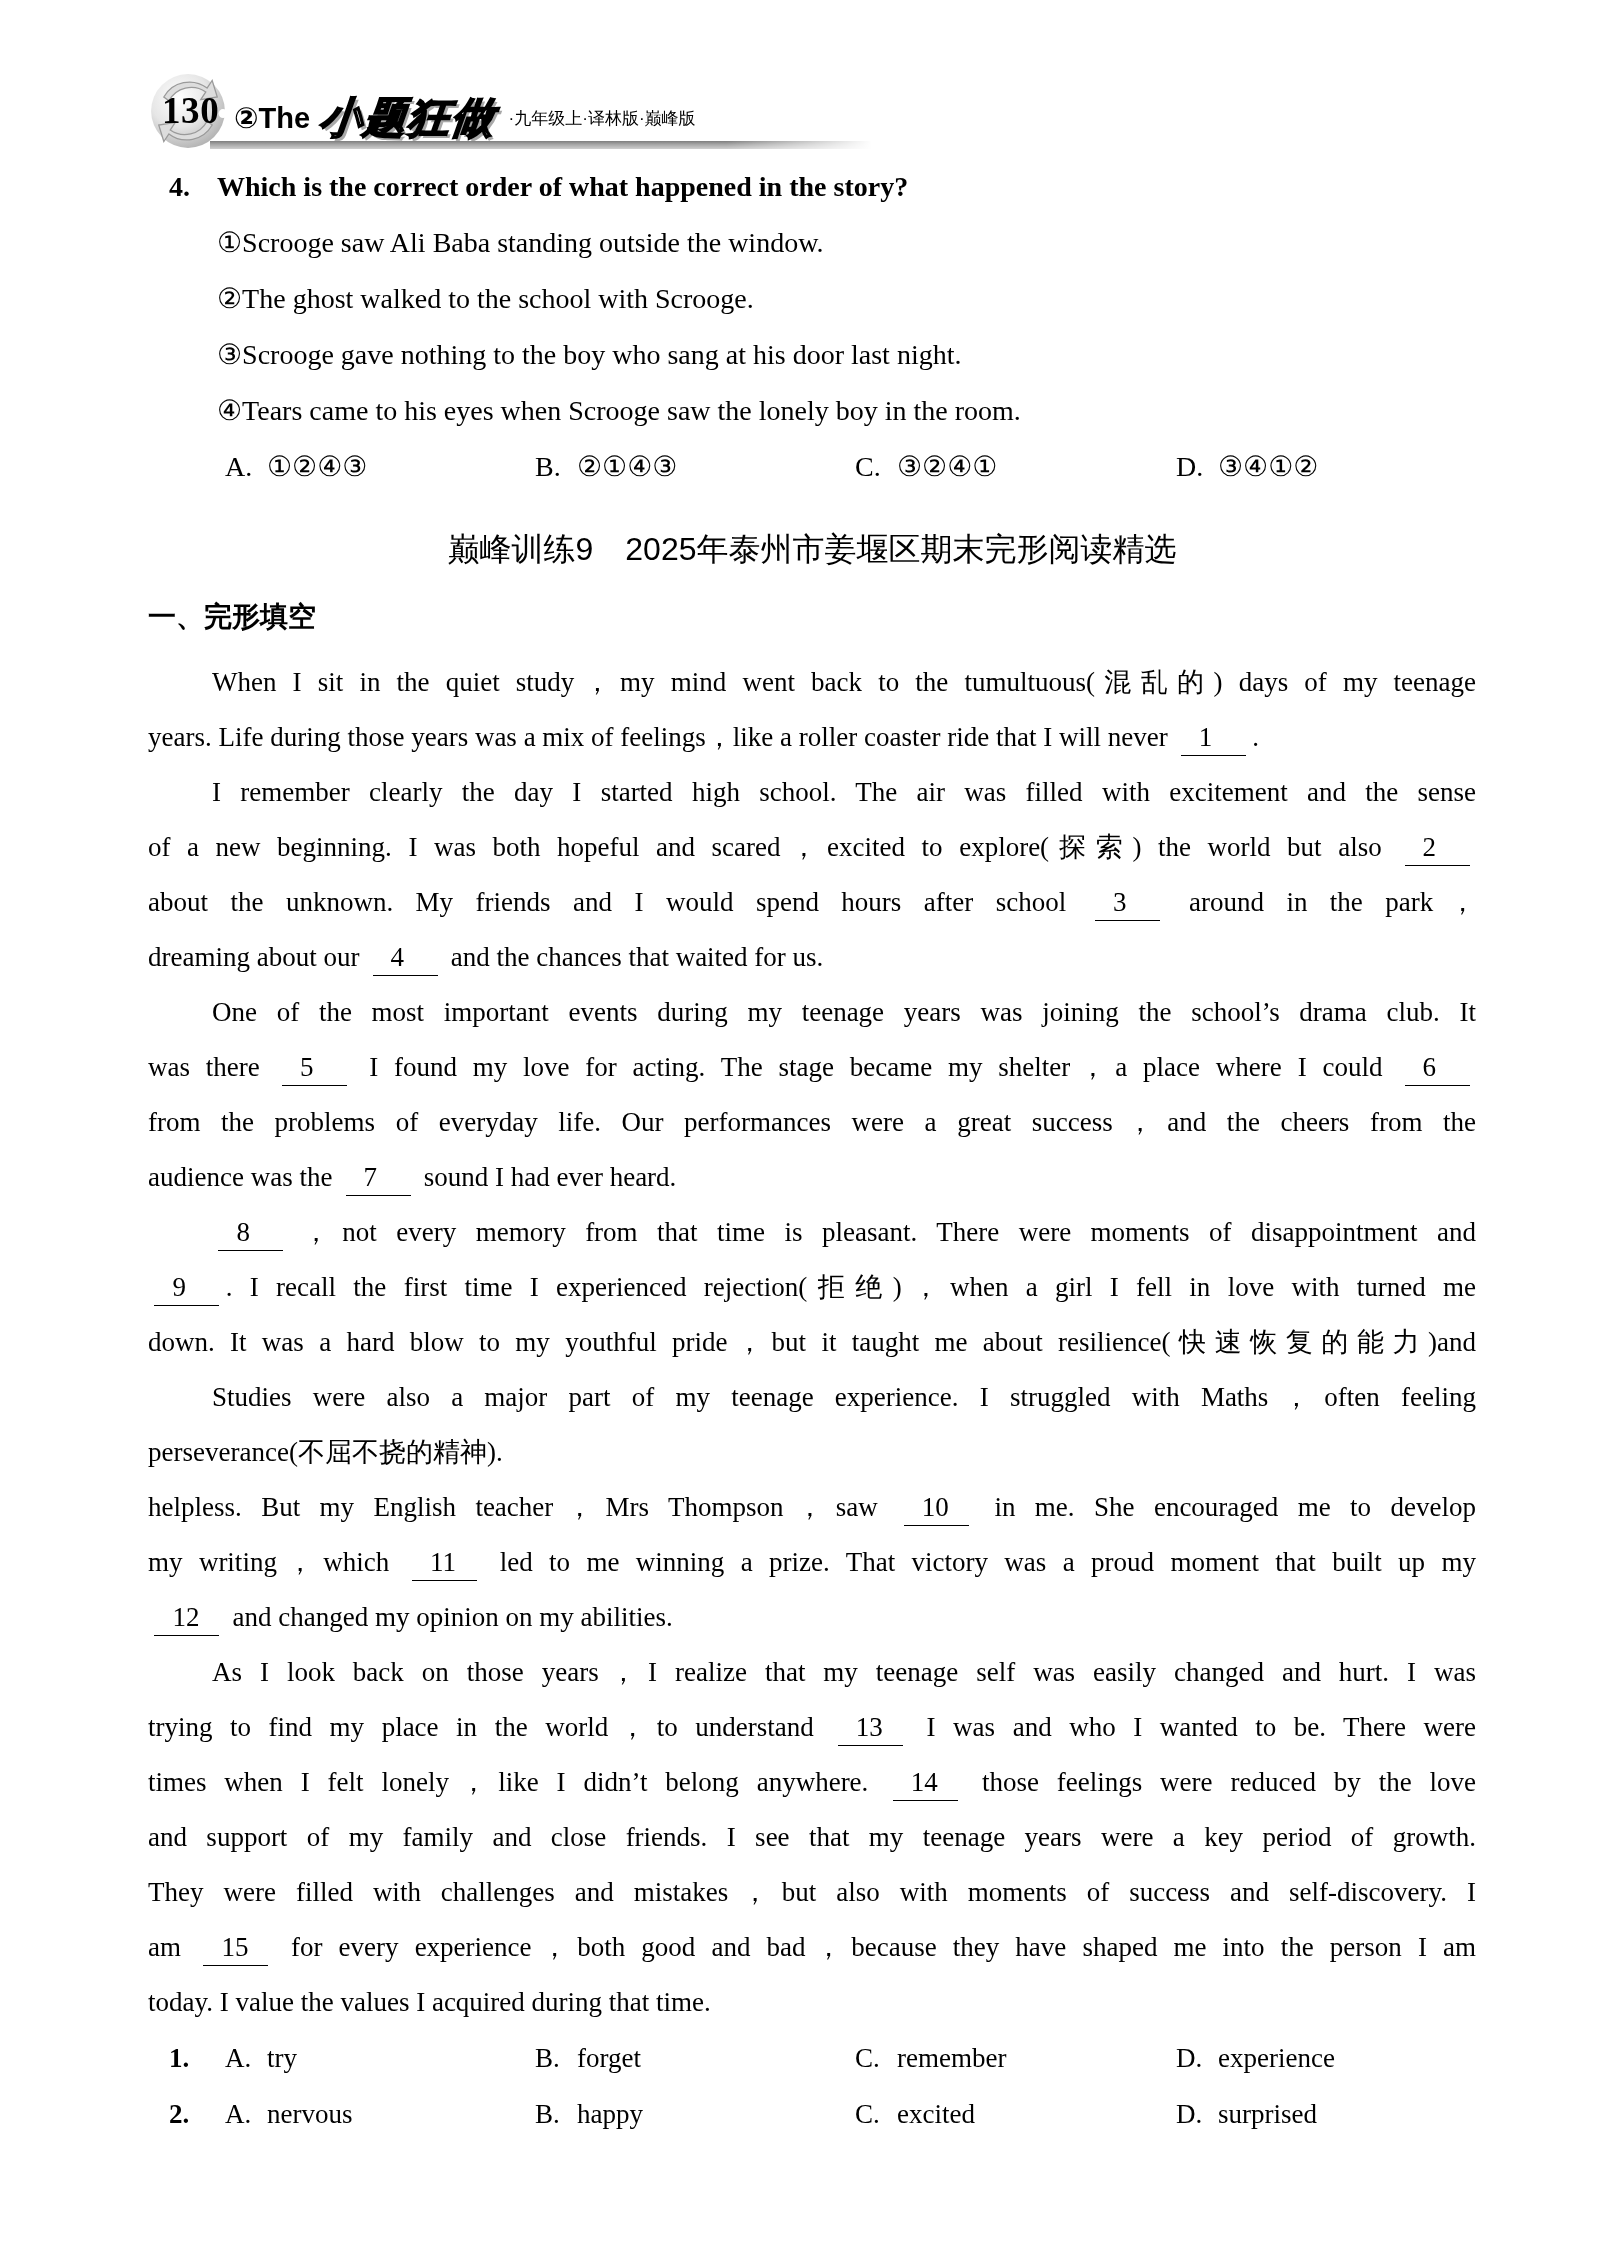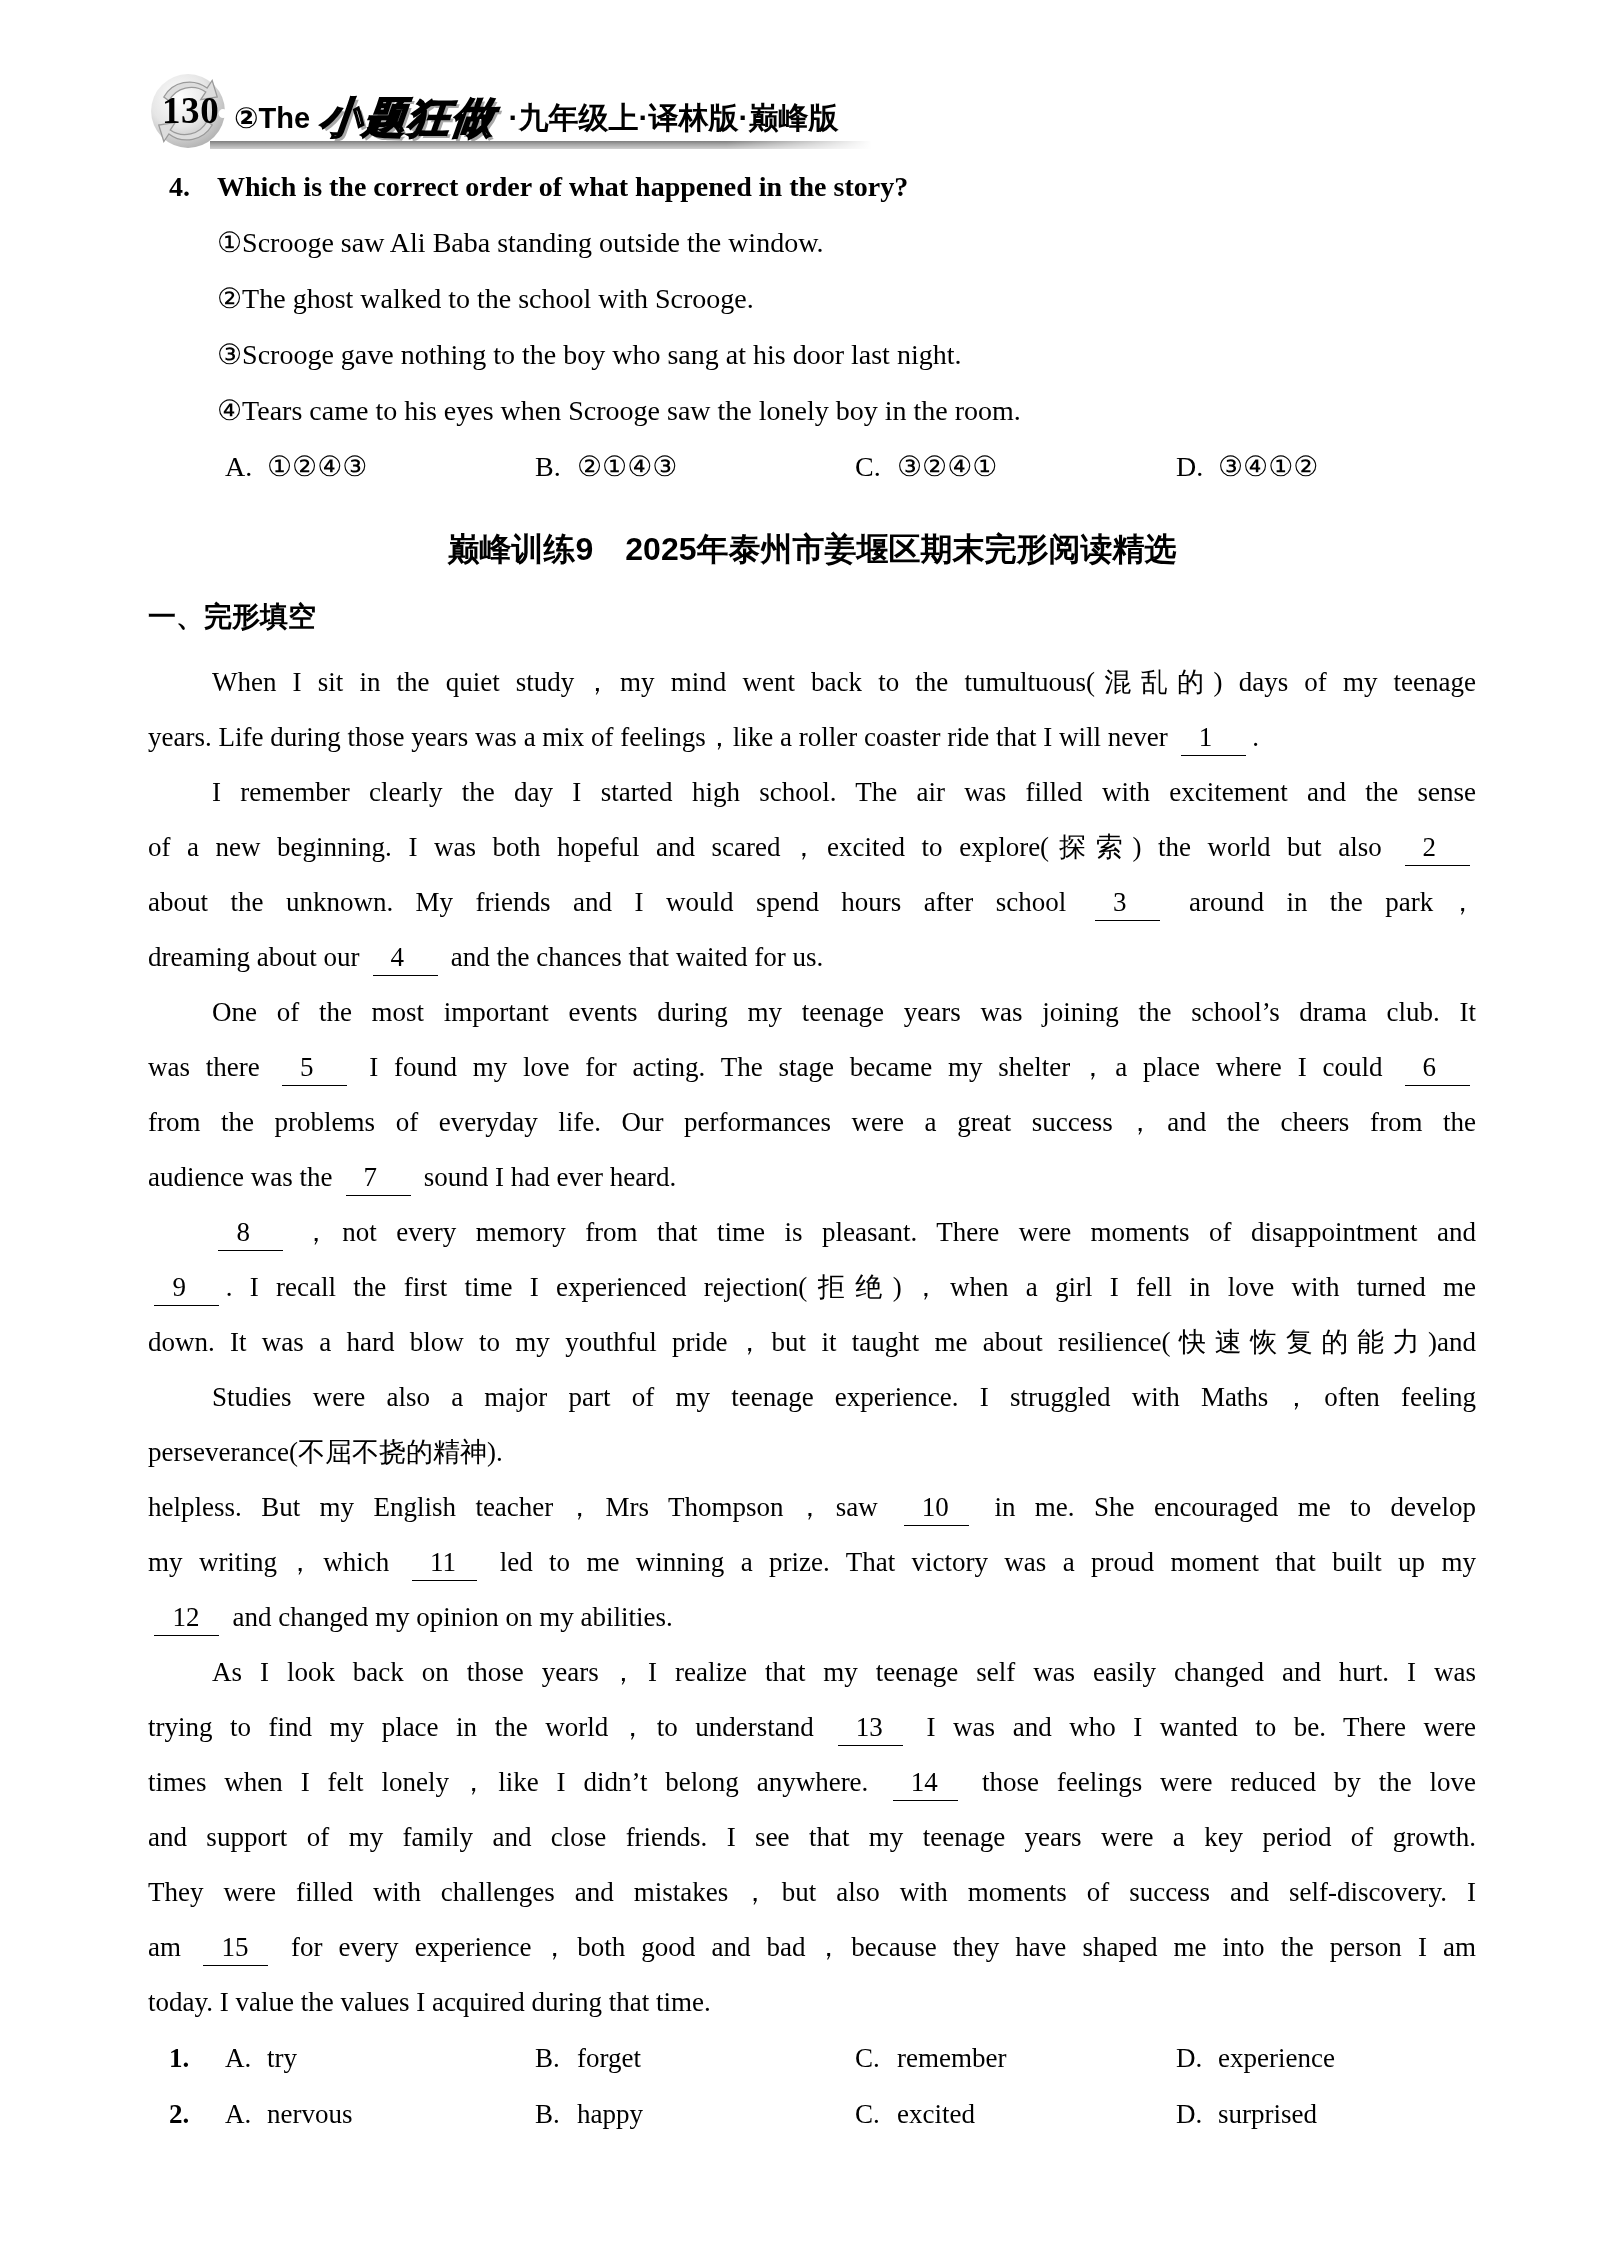--- a/index.html
+++ b/index.html
@@ -21,42 +21,42 @@
     position:absolute;left:234px;top:90px;height:56px;
     display:flex;align-items:center;white-space:nowrap;
   }
   .series{font-family:"Liberation Sans","DejaVu Sans",sans-serif;font-weight:900;font-size:29px;}
   .logo{
     font-family:"Liberation Sans","DejaVu Sans",sans-serif;font-weight:900;font-style:italic;
     font-size:42px;margin:0 12.7px 0 10.2px;color:#ffffff;
     -webkit-text-stroke:1.9px #000;text-shadow:3.2px 3.2px 0 #a9a9a9;
     transform:skewX(-6deg);letter-spacing:1.9px;
   }
-  .edition{font-family:"Liberation Sans","DejaVu Sans",sans-serif;font-weight:700;font-size:30px;}
+  .edition{font-family:"Liberation Sans","DejaVu Sans",sans-serif;font-weight:400;font-size:17px;}
   .header-rule{
     position:absolute;left:210px;top:141px;width:662px;height:8.3px;
     background:linear-gradient(to bottom,#7e7e7e 0%,#a8a8a8 45%,#cfcfcf 100%);
     -webkit-mask-image:linear-gradient(to right,#000 0%,#000 78%,transparent 100%);
     mask-image:linear-gradient(to right,#000 0%,#000 78%,transparent 100%);
   }
   
   .content{position:absolute;left:148px;top:159px;width:1328px;}
   
   .qline{position:relative;height:56px;line-height:56px;font-size:28px;}
   .q4num{position:absolute;left:21px;font-weight:bold;}
   .q4text{position:absolute;left:69px;font-weight:bold;}
   .q4item{height:56px;line-height:56px;font-size:28px;padding-left:69px;}
   .choices{position:relative;height:56px;line-height:56px;font-size:28px;}
   .choice{position:absolute;white-space:nowrap;}
   .clabel{display:inline-block;min-width:42px;}
   .c0{left:77px}.c1{left:387px}.c2{left:707px}.c3{left:1028px}
   
   .section-title{
     margin-top:34px;height:41px;line-height:41px;text-align:center;
-    font-family:"Liberation Sans","DejaVu Sans",sans-serif;font-weight:700;font-size:32px;
+    font-family:"Liberation Sans","DejaVu Sans",sans-serif;font-weight:400;font-size:32px;
   }
   .section-sub{
     margin-top:28px;height:37px;line-height:37px;
     font-family:"Liberation Sans","DejaVu Sans",sans-serif;font-weight:900;font-size:28px;
   }
   
   #passage{margin-top:20.4px;}
   .pline{
     height:55px;line-height:55px;font-size:27px;white-space:nowrap;
     text-align:justify;text-align-last:justify;text-justify:inter-word;

